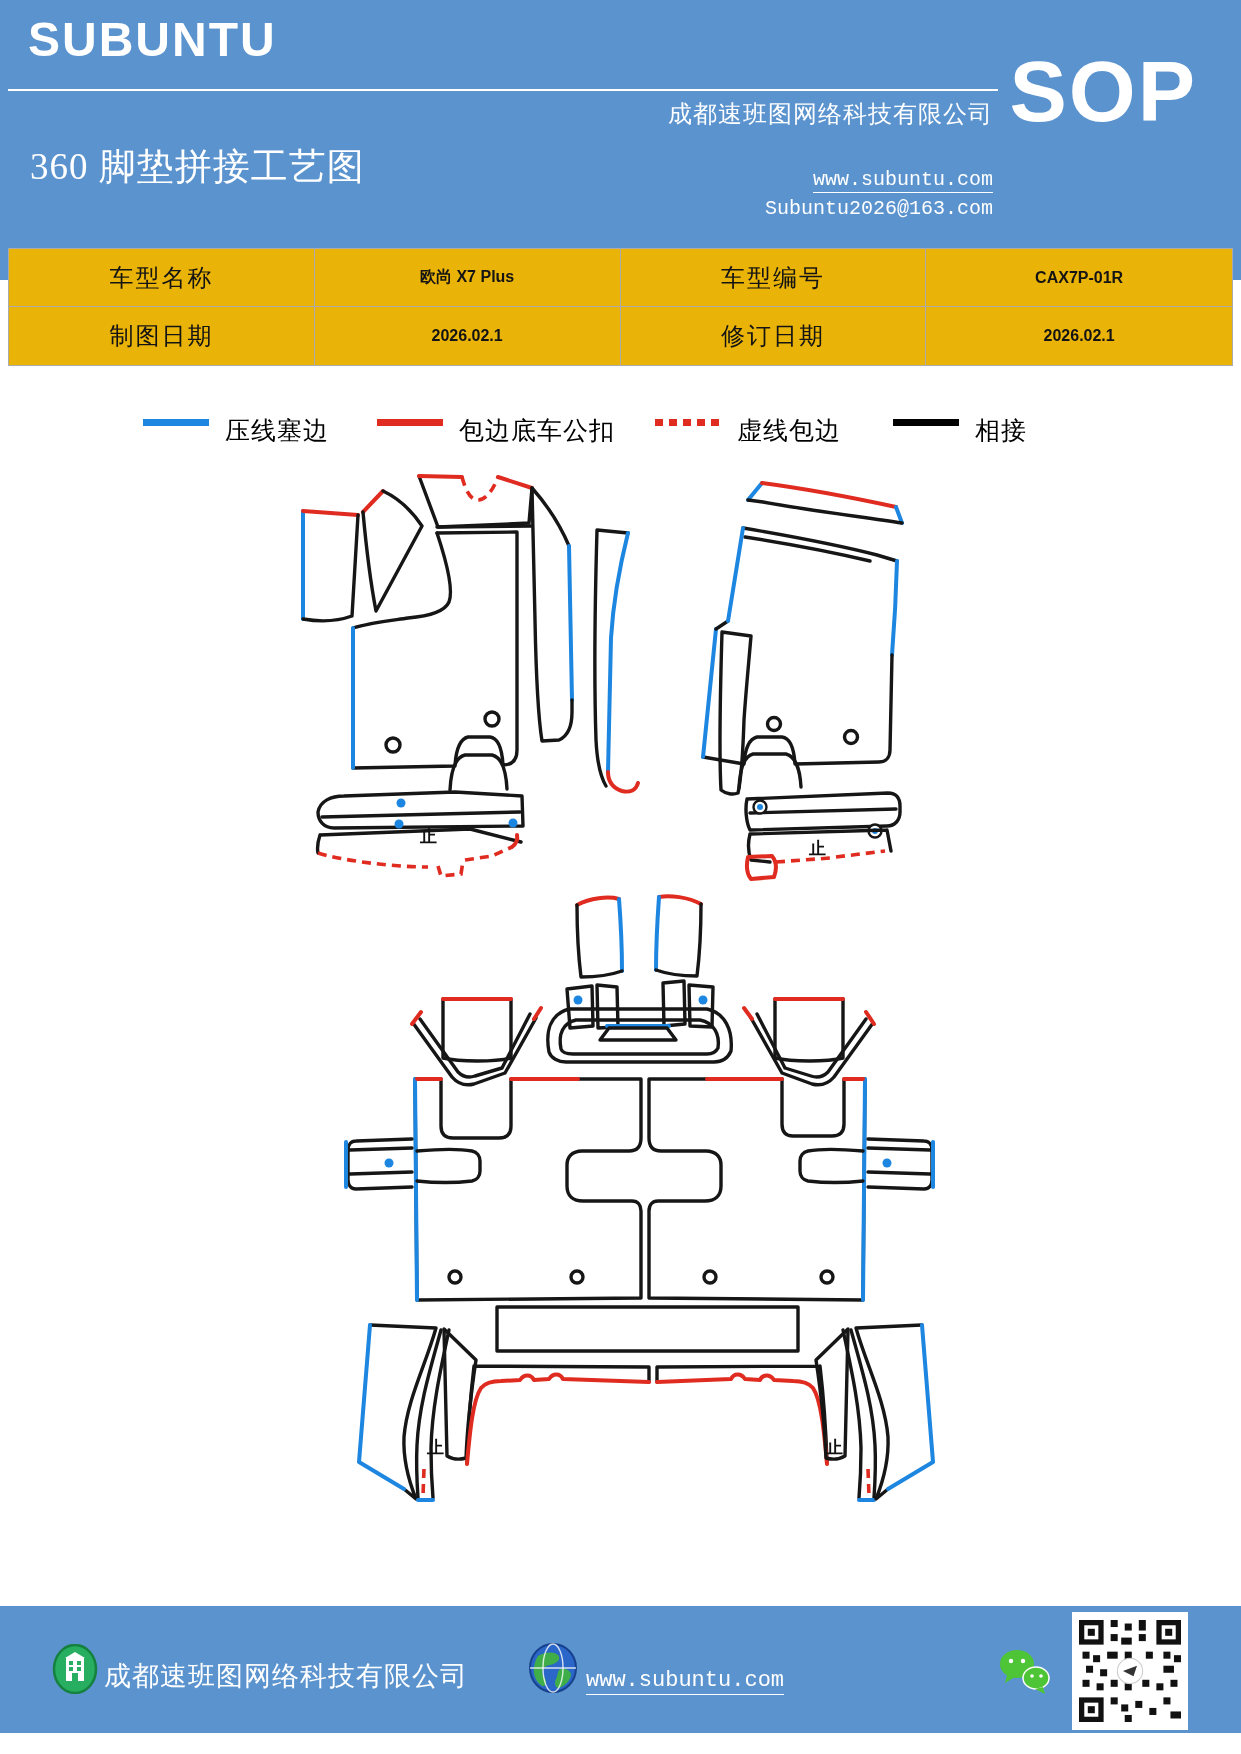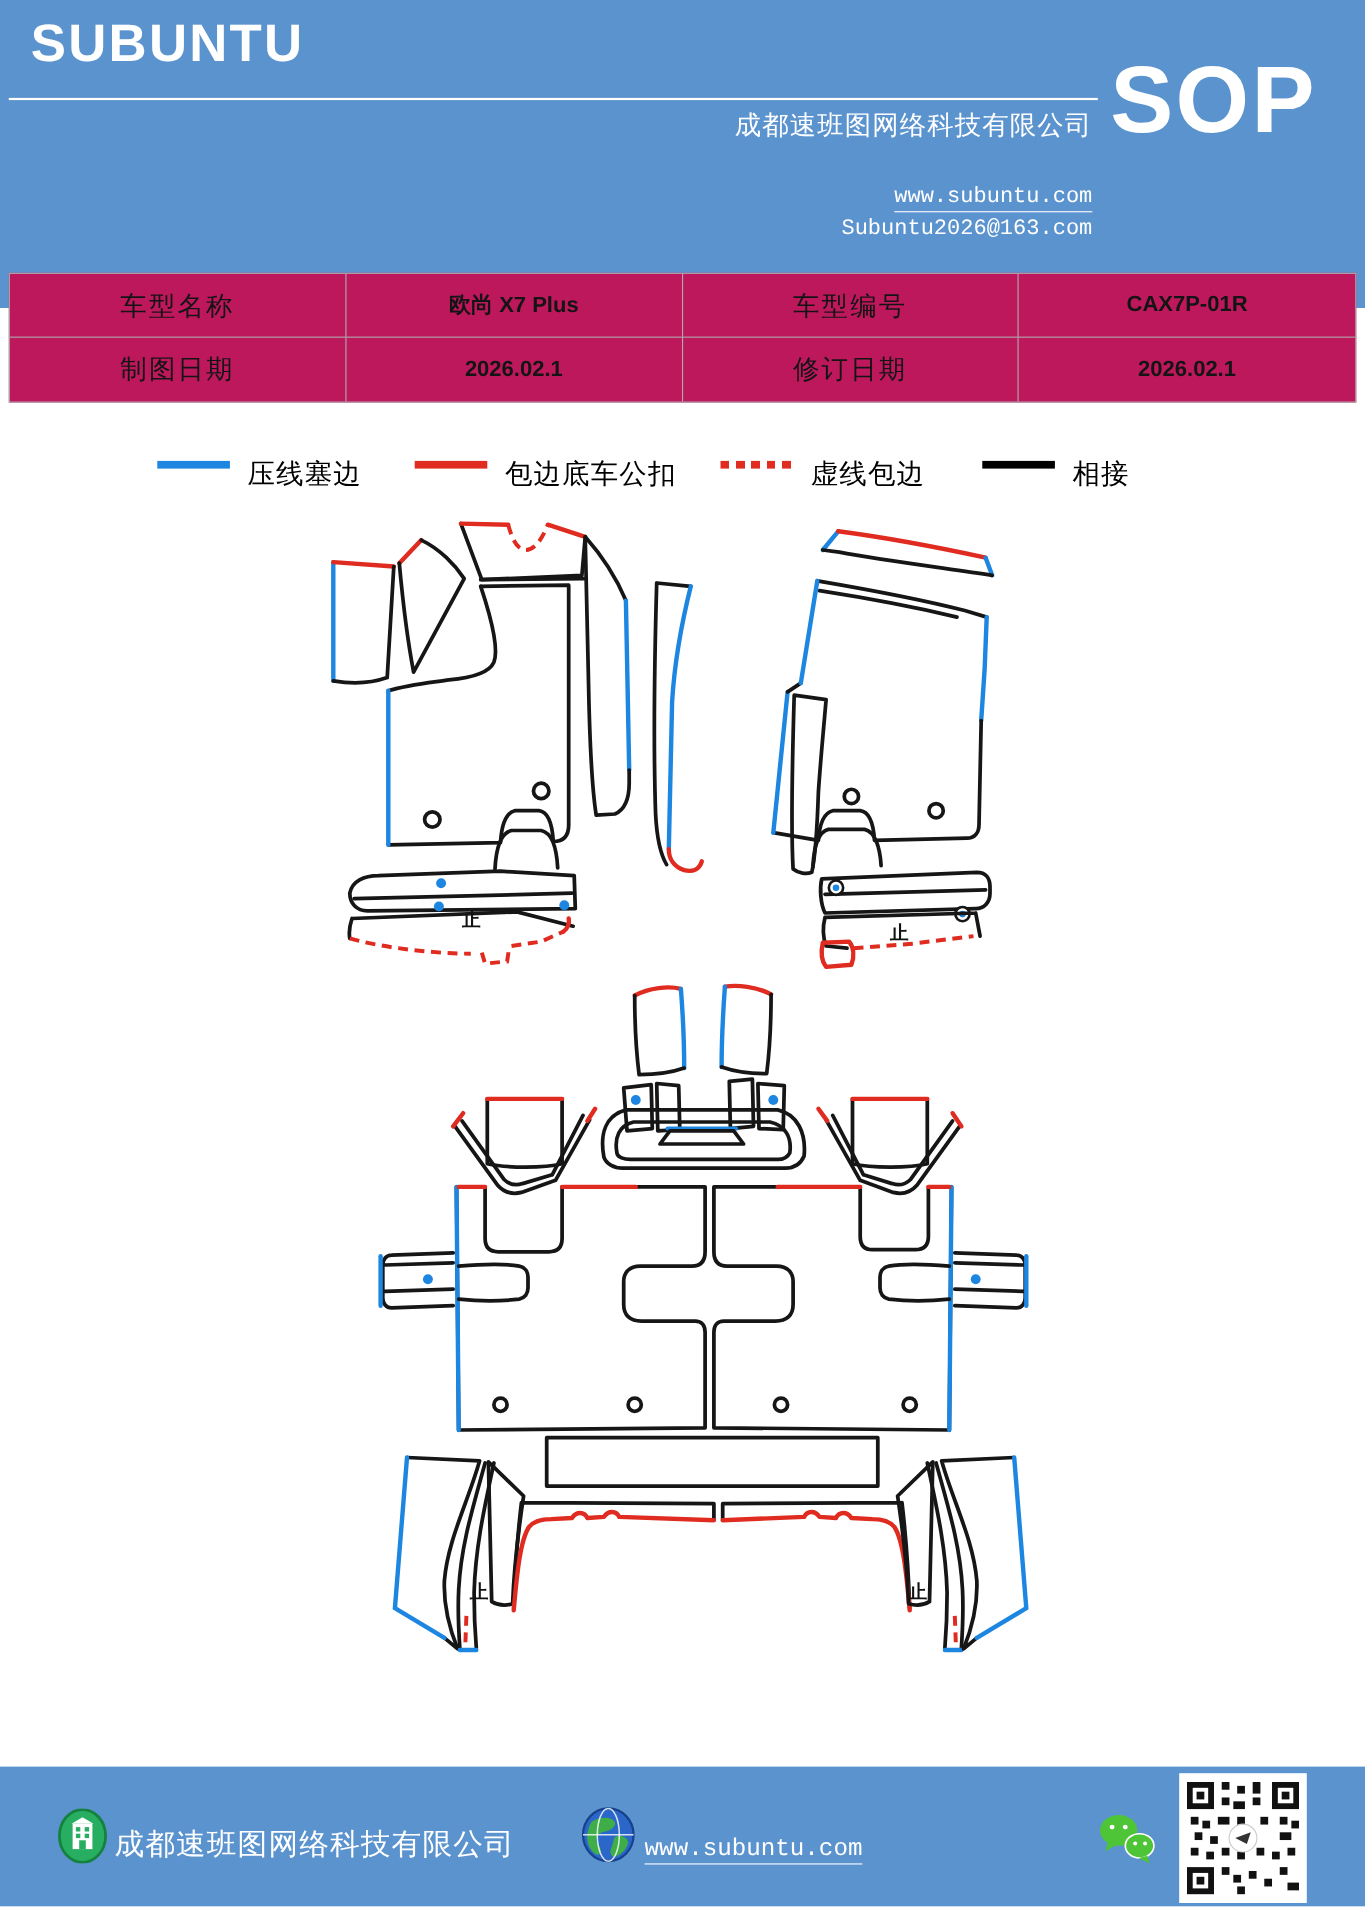--- a/index.html
+++ b/index.html
@@ -18,28 +18,28 @@
     font-size:37px;font-weight:400;letter-spacing:1px;}
   .hd-company{position:absolute;right:248px;top:98px;color:#fff;font-family:"Liberation Serif",serif;
     font-size:24px;letter-spacing:1px;}
   .hd-sop{position:absolute;right:44px;top:42px;color:#fff;font-family:"Liberation Sans",sans-serif;
     font-weight:800;font-size:86px;letter-spacing:2px;}
   .hd-site{position:absolute;right:248px;top:168px;color:#fff;font-family:"Liberation Mono","DejaVu Sans Mono",monospace;
     font-size:20px;border-bottom:1px solid #fff;padding-bottom:1px;text-decoration:none;}
   .hd-mail{position:absolute;right:248px;top:197px;color:#fff;font-family:"Liberation Mono","DejaVu Sans Mono",monospace;
     font-size:20px;}
   
-  .tbl{position:absolute;left:8px;top:248px;width:1225px;height:118px;background:#be185d;
+  .tbl{position:absolute;left:8px;top:248px;width:1225px;height:118px;background:#eab308;
     border:1px solid var(--table-border);display:grid;grid-template-columns:1fr 1fr 1fr 1fr;grid-auto-rows:58px;}
   .tbl .cell{border-right:1px solid var(--table-border);border-bottom:1px solid var(--table-border);
     display:flex;align-items:center;justify-content:center;color:#141414;}
   .tbl .cell:nth-child(4n){border-right:none;}
   .tbl .cell:nth-child(n+5){border-bottom:none;}
   .cell.lab{font-family:"Liberation Serif",serif;font-size:24px;letter-spacing:2px;}
-  .cell.val{font-family:"Liberation Sans",sans-serif;font-size:20px;font-weight:600;}
+  .cell.val{font-family:"Liberation Sans",sans-serif;font-size:16px;font-weight:600;}
   
   .legend{position:absolute;left:0;top:402px;width:1241px;height:40px;}
   .lg-item{position:absolute;top:0;height:40px;display:flex;align-items:center;}
   .lg-sw{display:inline-block;width:66px;height:7px;margin-right:16px;}
   .sw-blue{background:var(--line-blue);}
   .sw-red{background:var(--line-red);}
   .sw-dotted{background:repeating-linear-gradient(90deg,var(--line-red) 0 8px,transparent 8px 14px);}
   .sw-black{background:#000;}
   .lg-label{font-family:"Liberation Serif",serif;font-size:25px;color:#000;letter-spacing:1px;margin-top:16px;}
   
@@ -61,20 +61,21 @@
   .qr{position:absolute;right:53px;top:6px;width:116px;height:118px;background:#fff;padding:7px;}
 </style>
 </head>
 <body>
 
 <div class="page">
 
   <div class="hd">
     <div class="hd-logo">SUBUNTU</div>
     <div class="hd-rule"></div>
+    <div class="hd-title">360 脚垫拼接工艺图</div>
     <div class="hd-company">成都速班图网络科技有限公司</div>
     <div class="hd-sop">SOP</div>
     <a href="#" class="hd-site">www.subuntu.com</a>
     <div class="hd-mail">Subuntu2026@163.com</div>
   </div>
 
   <div class="tbl">
     <div class="cell lab">车型名称</div>
     <div class="cell val">欧尚 X7 Plus</div>
     <div class="cell lab">车型编号</div>

